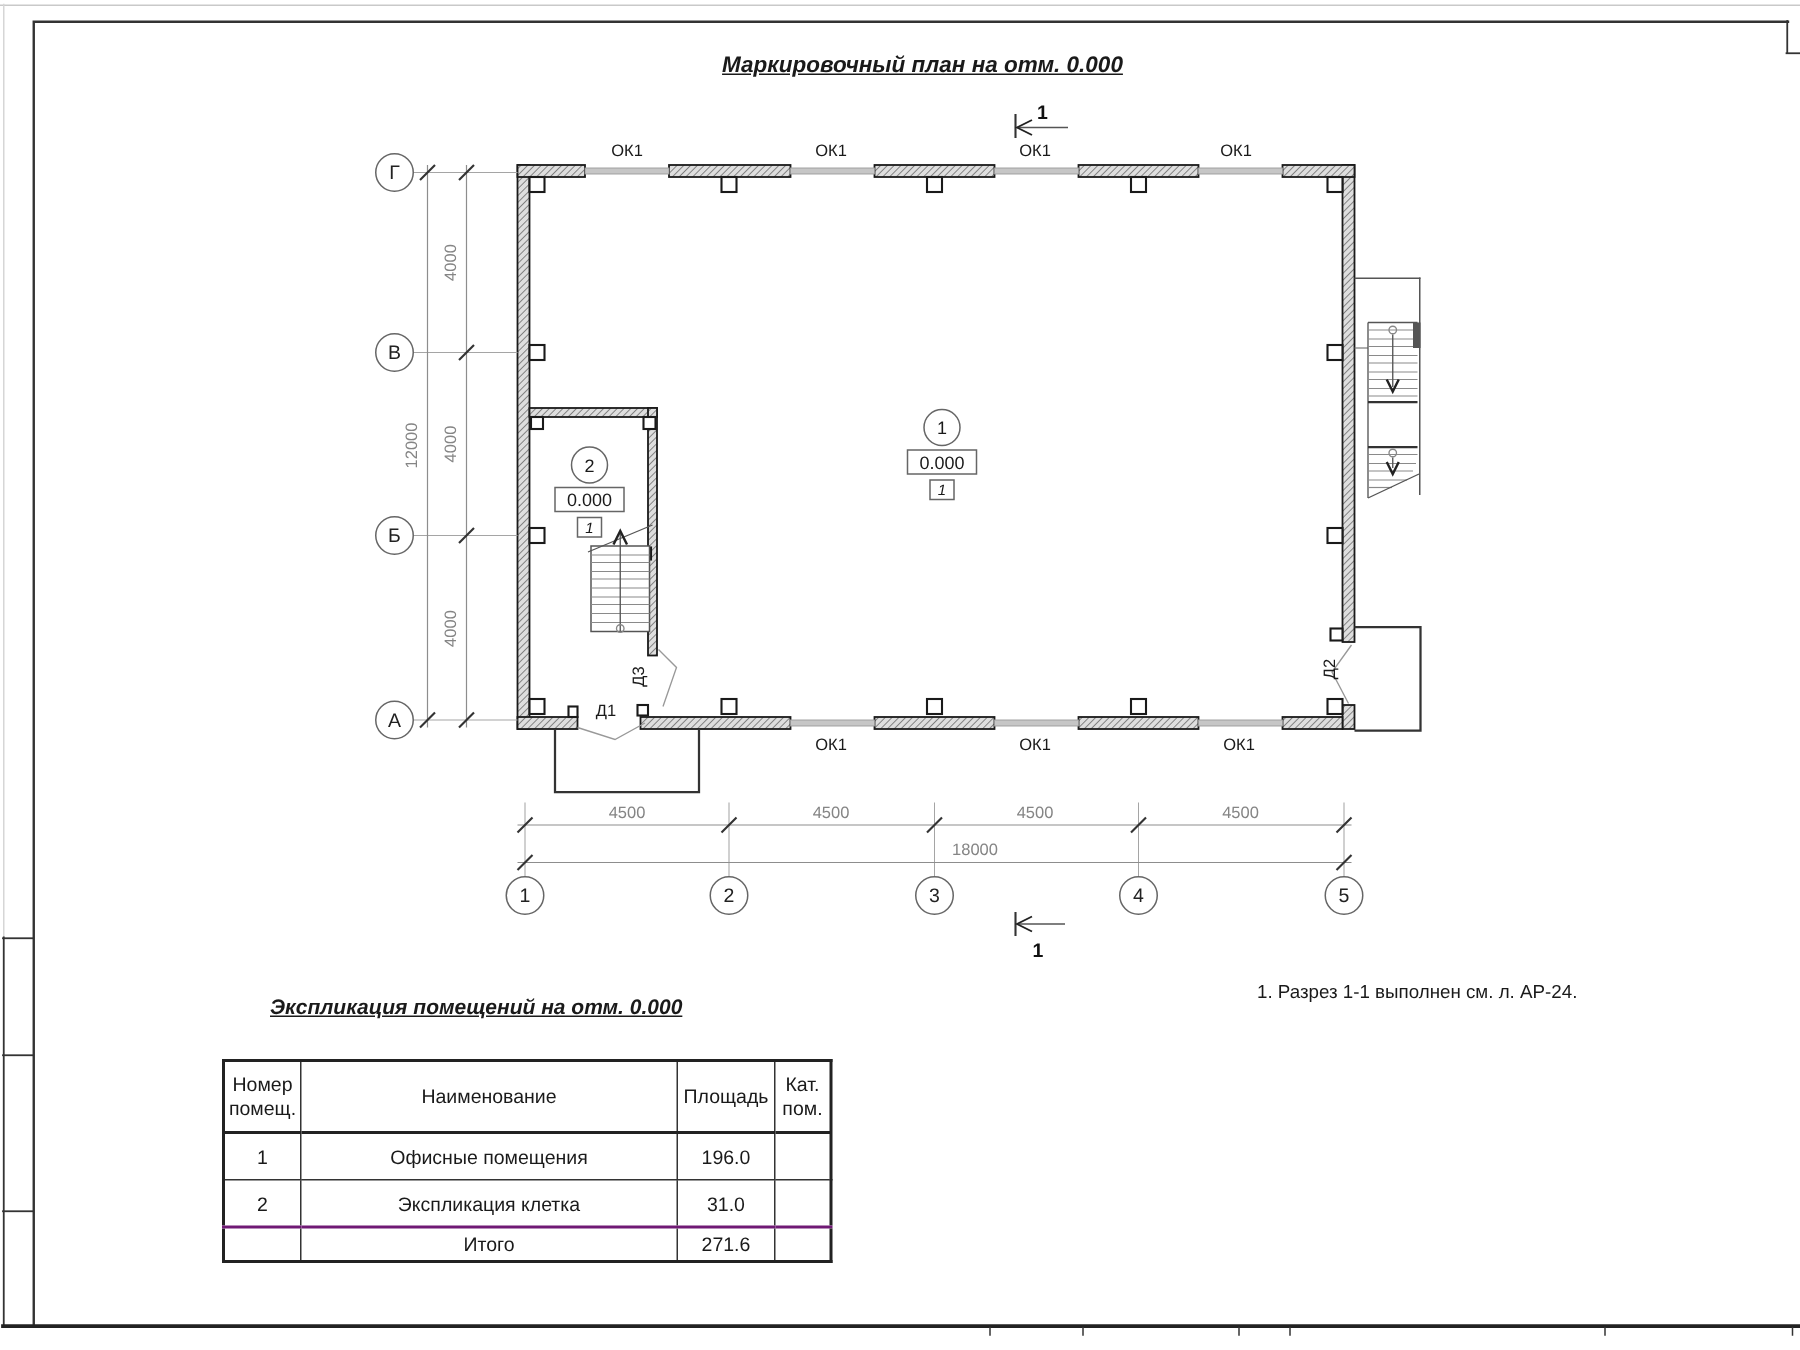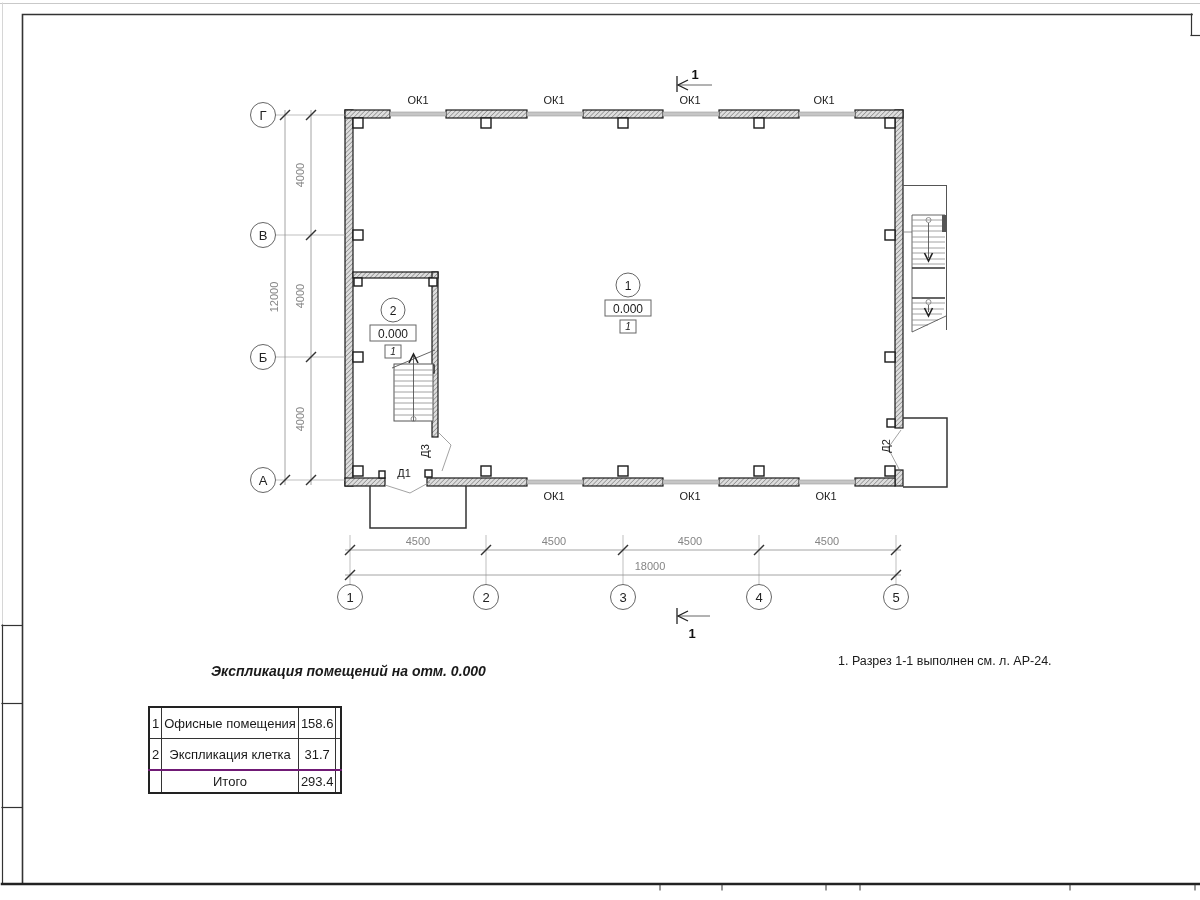--- a/index.html
+++ b/index.html
@@ -10,22 +10,22 @@
   .dim-label{fill:#858585;font-size:11px;}
   .axis-label{fill:#222;font-size:13px;}
   .mark-label{fill:#1a1a1a;font-size:11px;}
   .sec-label{fill:#111;font-size:13px;font-weight:bold;}
   .room-num{fill:#1a1a1a;font-size:12px;}
   .elev-label{fill:#1a1a1a;font-size:12px;}
   .type-label{fill:#1a1a1a;font-size:10px;font-style:italic;}
 
   .title-main{position:absolute;left:455px;top:35px;width:320px;text-align:center;
               font-size:15px;font-style:italic;font-weight:bold;text-decoration:underline;}
-  .title-table{position:absolute;left:211px;top:663px;font-size:14px;font-style:italic;
-               font-weight:bold;}
+  .title-table{position:absolute;left:180px;top:663px;font-size:14px;font-style:italic;
+               font-weight:bold;text-decoration:underline;}
   .note-text{position:absolute;left:838px;top:654px;font-size:12.5px;text-align:center;}
 
   table.expl{position:absolute;left:148px;top:706px;border-collapse:collapse;
              font-size:13px;color:#1a1a1a;table-layout:fixed;}
   table.expl td{border:1px solid #333;text-align:center;vertical-align:middle;
                 padding:1px 2px;overflow:hidden;}
   table.expl tr.hdr td{height:44px;line-height:1.2;}
   table.expl td{height:28px;}
   table.expl tr.total td{height:19px;border-top:2px solid #701a75;}
   table.expl{border:2px solid #222;}
@@ -299,39 +299,46 @@
   <g>
     <circle cx="393" cy="310" r="12" fill="#fff" stroke="#666" stroke-width="1"></circle>
     <text class="room-num" x="393" y="314.5" text-anchor="middle">2</text>
     <rect x="370" y="325" width="46" height="16" fill="#fff" stroke="#666" stroke-width="1"></rect>
     <text class="elev-label" x="393" y="337.5" text-anchor="middle">0.000</text>
     <rect x="385" y="345" width="16" height="13" fill="#fff" stroke="#666" stroke-width="1"></rect>
     <text class="type-label" x="393" y="355" text-anchor="middle">1</text>
   </g>
 </svg>
 
+<div class="title-main">Маркировочный план на отм. 0.000</div>
 <div class="title-table">Экспликация помещений на отм. 0.000</div>
 <div class="note-text">1. Разрез 1-1 выполнен см. л. АР-24.</div>
 
 <table class="expl">
   <tbody>
+        <tr class="hdr">
+    <td class="c-num">Номер помещ.</td>
+    <td class="c-name">Наименование</td>
+    <td class="c-area">Площадь</td>
+    <td class="c-cat">Кат. пом.</td>
+  </tr>
   <tr>
     <td>1</td>
     <td class="name-cell">Офисные помещения</td>
-    <td>158.6</td>
+    <td>196.0</td>
     <td></td>
   </tr>
   <tr>
     <td>2</td>
     <td class="name-cell">Экспликация клетка</td>
-    <td>31.7</td>
+    <td>31.0</td>
     <td></td>
   </tr>
   <tr class="total">
     <td></td>
     <td class="total-cell">Итого</td>
-    <td>293.4</td>
+    <td>271.6</td>
     <td></td>
   </tr>
 </tbody>
     </table>
 
 </div>
 
 </body></html>

